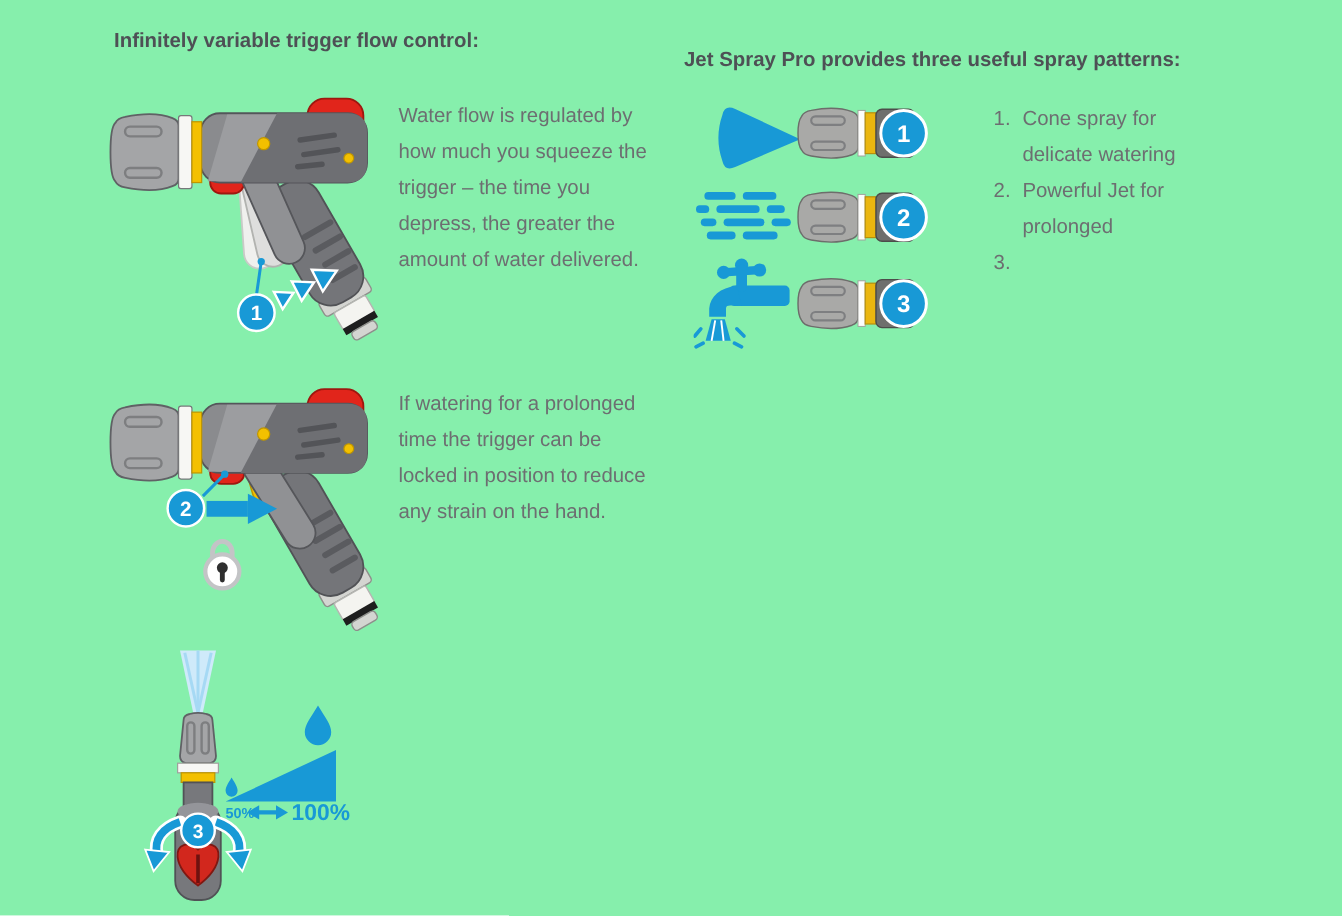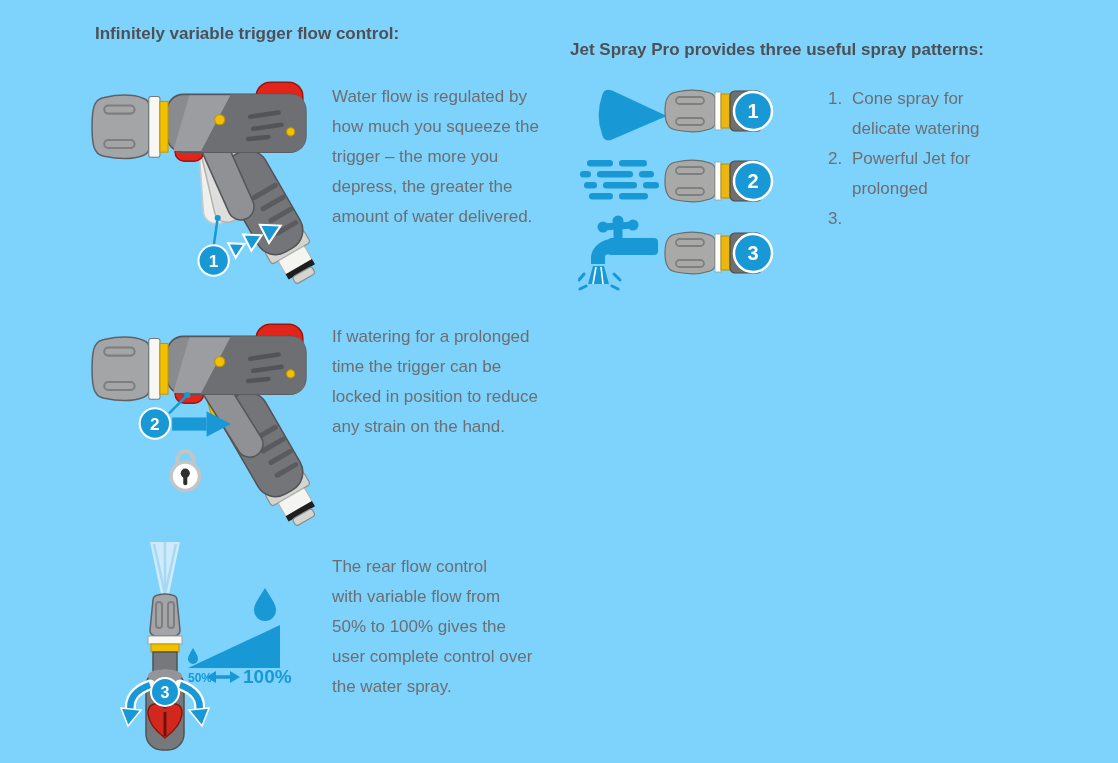--- a/index.html
+++ b/index.html
@@ -1,17 +1,17 @@
 <!DOCTYPE html>
 <html><head>
 <meta charset="utf-8">
 <style>
   html,body{margin:0;padding:0;background:#fff;}
   #canvas{
-    position:relative;width:1118px;height:763px;background:#7dd3fc;overflow:hidden;
+    position:relative;width:1118px;height:763px;background:#86efac;overflow:hidden;
     font-family:"Liberation Sans","DejaVu Sans",sans-serif;
   }
   .abs{position:absolute;}
   .heading{
     font-size:17px;font-weight:bold;color:#4e5055;white-space:nowrap;
   }
   .para{
     font-size:17px;line-height:30px;color:#6d6e71;white-space:pre-line;width:220px;
   }
   .pattern-list{left:828px;top:84px;width:200px;}
@@ -88,21 +88,21 @@
             <path d="M36,-10 L54,0 L36,10 Z"></path>
         </g>
         <circle cx="124" cy="182" r="15" fill="#1899d6" stroke="#ffffff" stroke-width="2"></circle>
         <text class="badge-num" x="124" y="188" font-size="17">1</text>
       </g>
     </svg>
   </div>
 
   <div class="abs para" style="left:332px;top:82px;">Water flow is regulated by
 how much you squeeze the
-trigger – the more you
+trigger – the time you
 depress, the greater the
 amount of water delivered.</div>
 
   <div class="abs" style="left:88px;top:318px;">
     <svg width="228" height="208" viewBox="0 0 225 205">
       <rect x="166" y="6" width="46" height="32" rx="14" fill="#e1251b" stroke="#9e170f" stroke-width="1.5"></rect>
       <g transform="rotate(-30 174 129)">
         <rect x="152" y="168" width="44" height="14" rx="3" fill="#d4d5d1" stroke="#8e8f8b" stroke-width="1.2"></rect>
         <rect x="159" y="182" width="30" height="16" rx="2" fill="#f4f4f0" stroke="#b5b6b2" stroke-width="1.2"></rect>
         <rect x="159" y="197" width="30" height="6" fill="#1e1e1e"></rect>
@@ -200,25 +200,20 @@
         <path d="M170,48 C164,58 159,64 159,70 a11,11 0 0 0 22,0 C181,64 176,58 170,48 Z" fill="#1899d6"></path>
         <text x="93" y="142" font-size="12" font-weight="bold" fill="#1899d6">50%</text>
         <line x1="120" y1="137" x2="136" y2="137" stroke="#1899d6" stroke-width="3.5"></line>
         <polygon points="121,131 111,137 121,143" fill="#1899d6"></polygon>
         <polygon points="135,131 145,137 135,143" fill="#1899d6"></polygon>
         <text x="148" y="143" font-size="19" font-weight="bold" fill="#1899d6">100%</text>
       </g>
     </svg>
   </div>
 
-  <div class="abs para" style="left:332px;top:552px;">The rear flow control
-with variable flow from
-50% to 100% gives the
-user complete control over
-the water spray.</div>
 
   <div class="abs heading" style="left:570px;top:40px;">Jet Spray Pro provides three useful spray patterns:</div>
 
   <div class="abs" style="left:592px;top:86px;">
     <svg width="80" height="58" viewBox="0 0 80 60">
       <path d="M76,31 L20,5 Q11,1 9,10 Q2,30 9,50 Q11,59 20,55 Z" fill="#1899d6"></path>
     </svg>
   </div>
   <div class="abs" style="left:662px;top:83px;">
     <svg width="112" height="56" viewBox="0 0 112 56">

